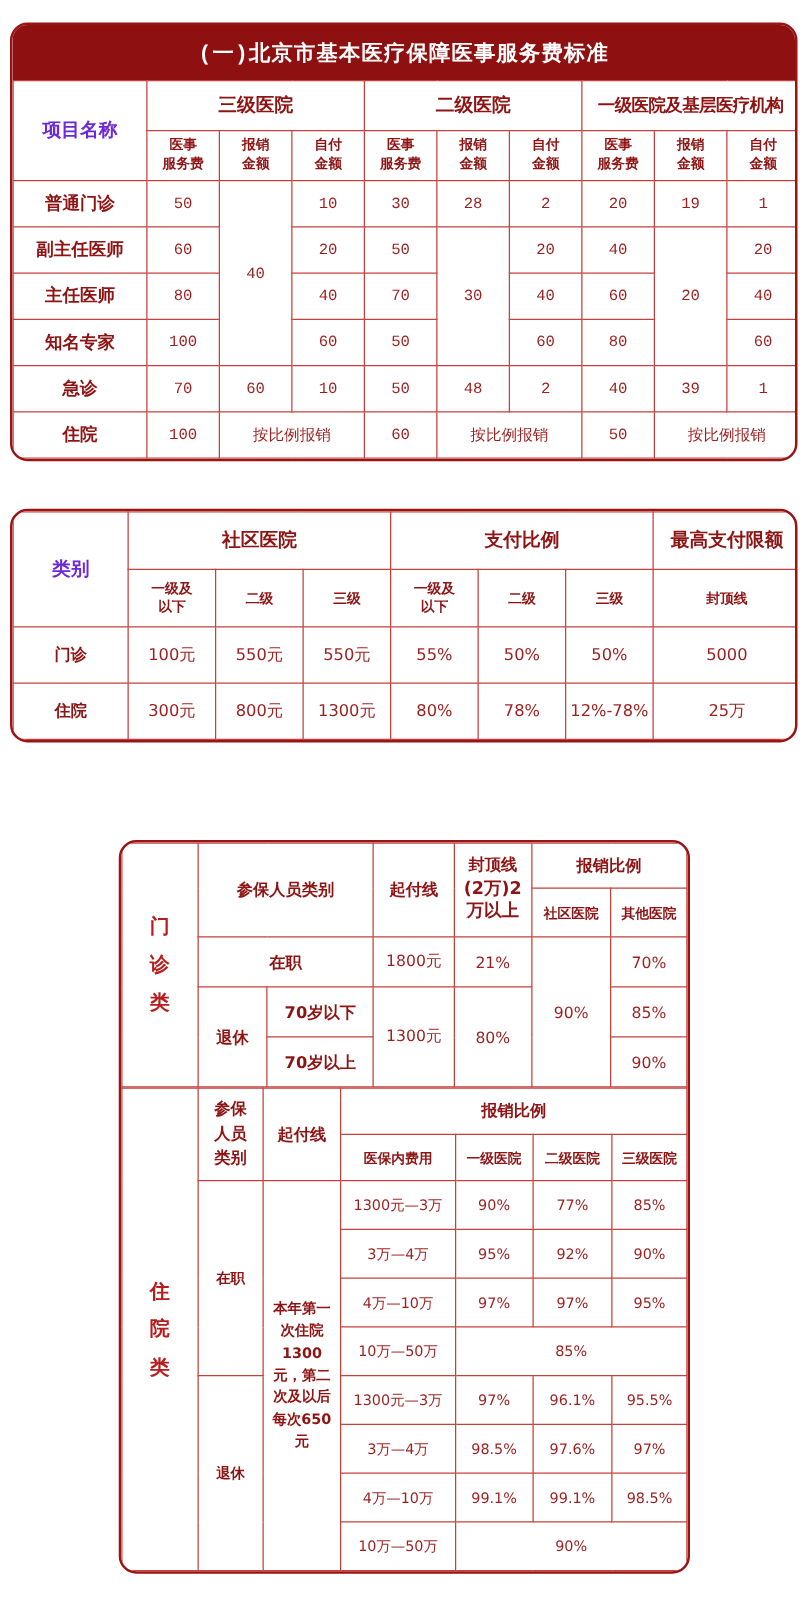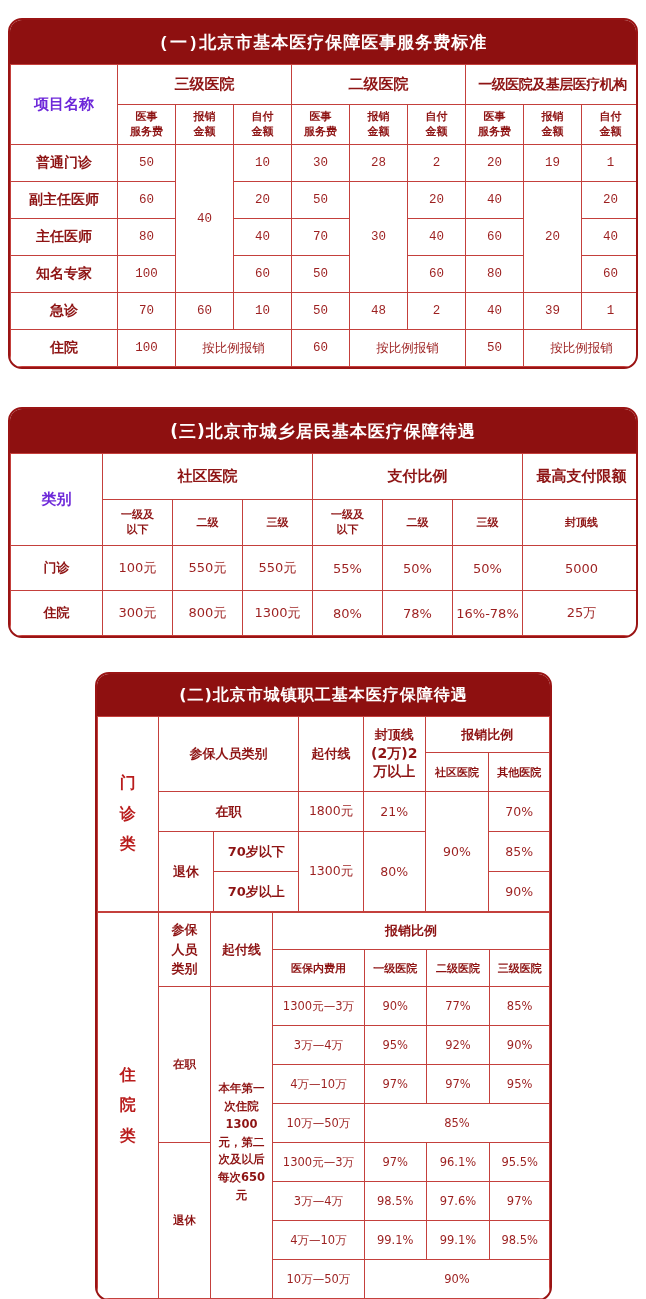--- a/index.html
+++ b/index.html
@@ -164,21 +164,20 @@
       <td class="val">60</td>
       <td class="val" colspan="2">按比例报销</td>
       <td class="val">50</td>
       <td class="val" colspan="2">按比例报销</td>
     </tr>
   </tbody>
     </table>
 </div>
 
 <div class="card card2">
-  <div class="card-title">(三)北京市城乡居民基本医疗保障待遇</div>
   <table class="t2">
     <colgroup>
         <col style="width:92px">
         <col style="width:70px">
         <col style="width:70px">
         <col style="width:70px">
         <col style="width:70px">
         <col style="width:70px">
         <col style="width:70px">
         <col style="width:118px">
@@ -215,29 +214,28 @@
       <td class="val">50%</td>
       <td class="val">5000</td>
     </tr>
     <tr class="dr">
       <td class="rowlab">住院</td>
       <td class="val">300元</td>
       <td class="val">800元</td>
       <td class="val">1300元</td>
       <td class="val">80%</td>
       <td class="val">78%</td>
-      <td class="val">16%-78%</td>
+      <td class="val">12%-78%</td>
       <td class="val">25万</td>
     </tr>
   </tbody>
     </table>
 </div>
 
 <div class="card card3">
-  <div class="card-title">(二)北京市城镇职工基本医疗保障待遇</div>
 
   <table class="t3a">
     <colgroup>
         <col style="width:60px">
         <col style="width:55px">
         <col style="width:84px">
         <col style="width:64px">
         <col style="width:61px">
         <col style="width:63px">
         <col style="width:60px">

